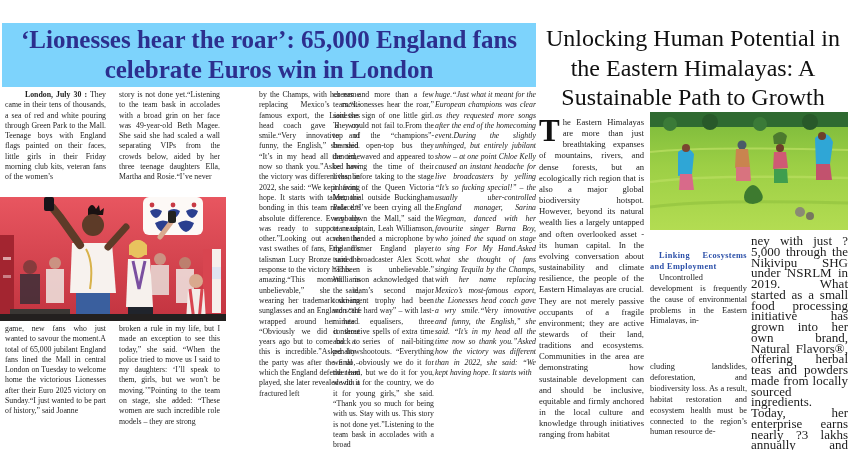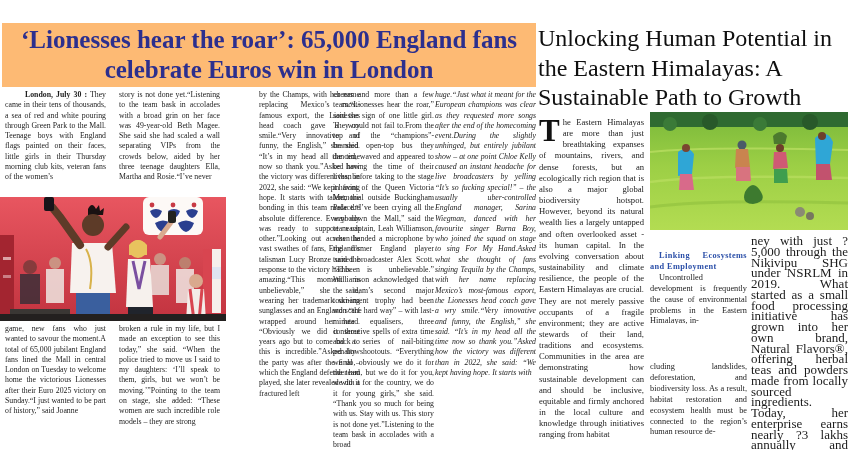--- a/index.html
+++ b/index.html
@@ -1,28 +1,28 @@
 <!DOCTYPE html>
 <html><head>
 <meta charset="utf-8">
 <style>
   html,body{margin:0;padding:0;background:#ffffff;}
   #page{position:relative;width:850px;height:450px;background:#ffffff;overflow:hidden;
         font-family:"Liberation Serif",serif;color:#1b1b1b;}
   
   .l-headline{position:absolute;left:2px;top:23px;width:534px;height:64px;
-      background:#fdba74;color:#2c2f8e;font-weight:bold;font-size:25px;line-height:30px;
+      background:#7dd3fc;color:#2c2f8e;font-weight:bold;font-size:25px;line-height:30px;
       text-align:center;display:flex;align-items:center;justify-content:center;padding:0;}
   .lcol{position:absolute;width:101px;font-size:7.8px;line-height:10.3px;
       text-align:justify;overflow:hidden;}
   .lead-bold{font-weight:bold;padding-left:20px;}
   .photoL{position:absolute;left:0;top:197px;width:226px;height:124px;overflow:hidden;}
   
   .r-headline{position:absolute;left:538px;top:24px;width:310px;height:90px;
-      color:#101010;font-size:24px;line-height:29.5px;text-align:left;font-weight:normal;}
+      color:#101010;font-size:24px;line-height:29.5px;text-align:center;font-weight:normal;}
   .rcol{position:absolute;font-size:8.3px;line-height:10.9px;text-align:justify;overflow:hidden;}
   .dropcap{float:left;font-size:31px;line-height:25px;font-weight:bold;padding:1px 3px 0 0;color:#111;}
   .subhead{font-weight:bold;color:#2b4fa8;text-indent:9px;letter-spacing:.4px;margin-top:15px;}
   .indent{text-indent:9px;}
   .photoR{position:absolute;left:650px;top:112px;width:198px;height:118px;overflow:hidden;}
   
   .byline{position:absolute;left:612px;top:322px;width:168px;height:36px;}
   .by-bar{position:absolute;left:14px;top:2px;width:3px;height:30px;background:#3d4fa1;}
   .by-dashL{position:absolute;left:-12px;top:15px;width:24px;height:2px;background:#c8463a;}
   .by-underline{position:absolute;left:6px;top:33px;width:96px;height:2px;background:#d43a2e;}
@@ -34,21 +34,21 @@
 </head>
 <body>
 
 <div id="page">
 
   <div class="l-headline">
     <span>‘Lionesses hear the roar’: 65,000 England fans celebrate Euros win in London</span>
   </div>
 
   <div class="lcol" style="left:5px;top:90px;height:107px;">
-    <span class="lead-bold">London, July 30 :</span><span> They came in their tens of thousands, a sea of red and white pouring through Green Park to the Mall. Teenage boys with England flags painted on their faces, little girls in their Thursday morning club kits, veteran fans of the women’s</span>
+    <span class="lead-bold">London, July 30 :</span><span> They came in their tens of thousands, a sea of red and white pouring through Green Park to the Mall. Teenage boys with England flags painted on their faces, little girls in their Friday morning club kits, veteran fans of the women’s</span>
   </div>
 
   <div class="lcol" style="left:119px;top:90px;height:107px;">
     <span>story is not done yet.“Listening to the team bask in accolades with a broad grin on her face was 49-year-old Beth Magee. She said she had scaled a wall separating VIPs from the crowds below, aided by her three teenage daughters Ella, Martha and Rosie.“I’ve never</span>
   </div>
 
   <div class="photoL">
     <svg width="226" height="124" viewBox="0 0 226 124">
       <defs>
         <linearGradient id="redbg" x1="0" y1="0" x2="0" y2="1">

